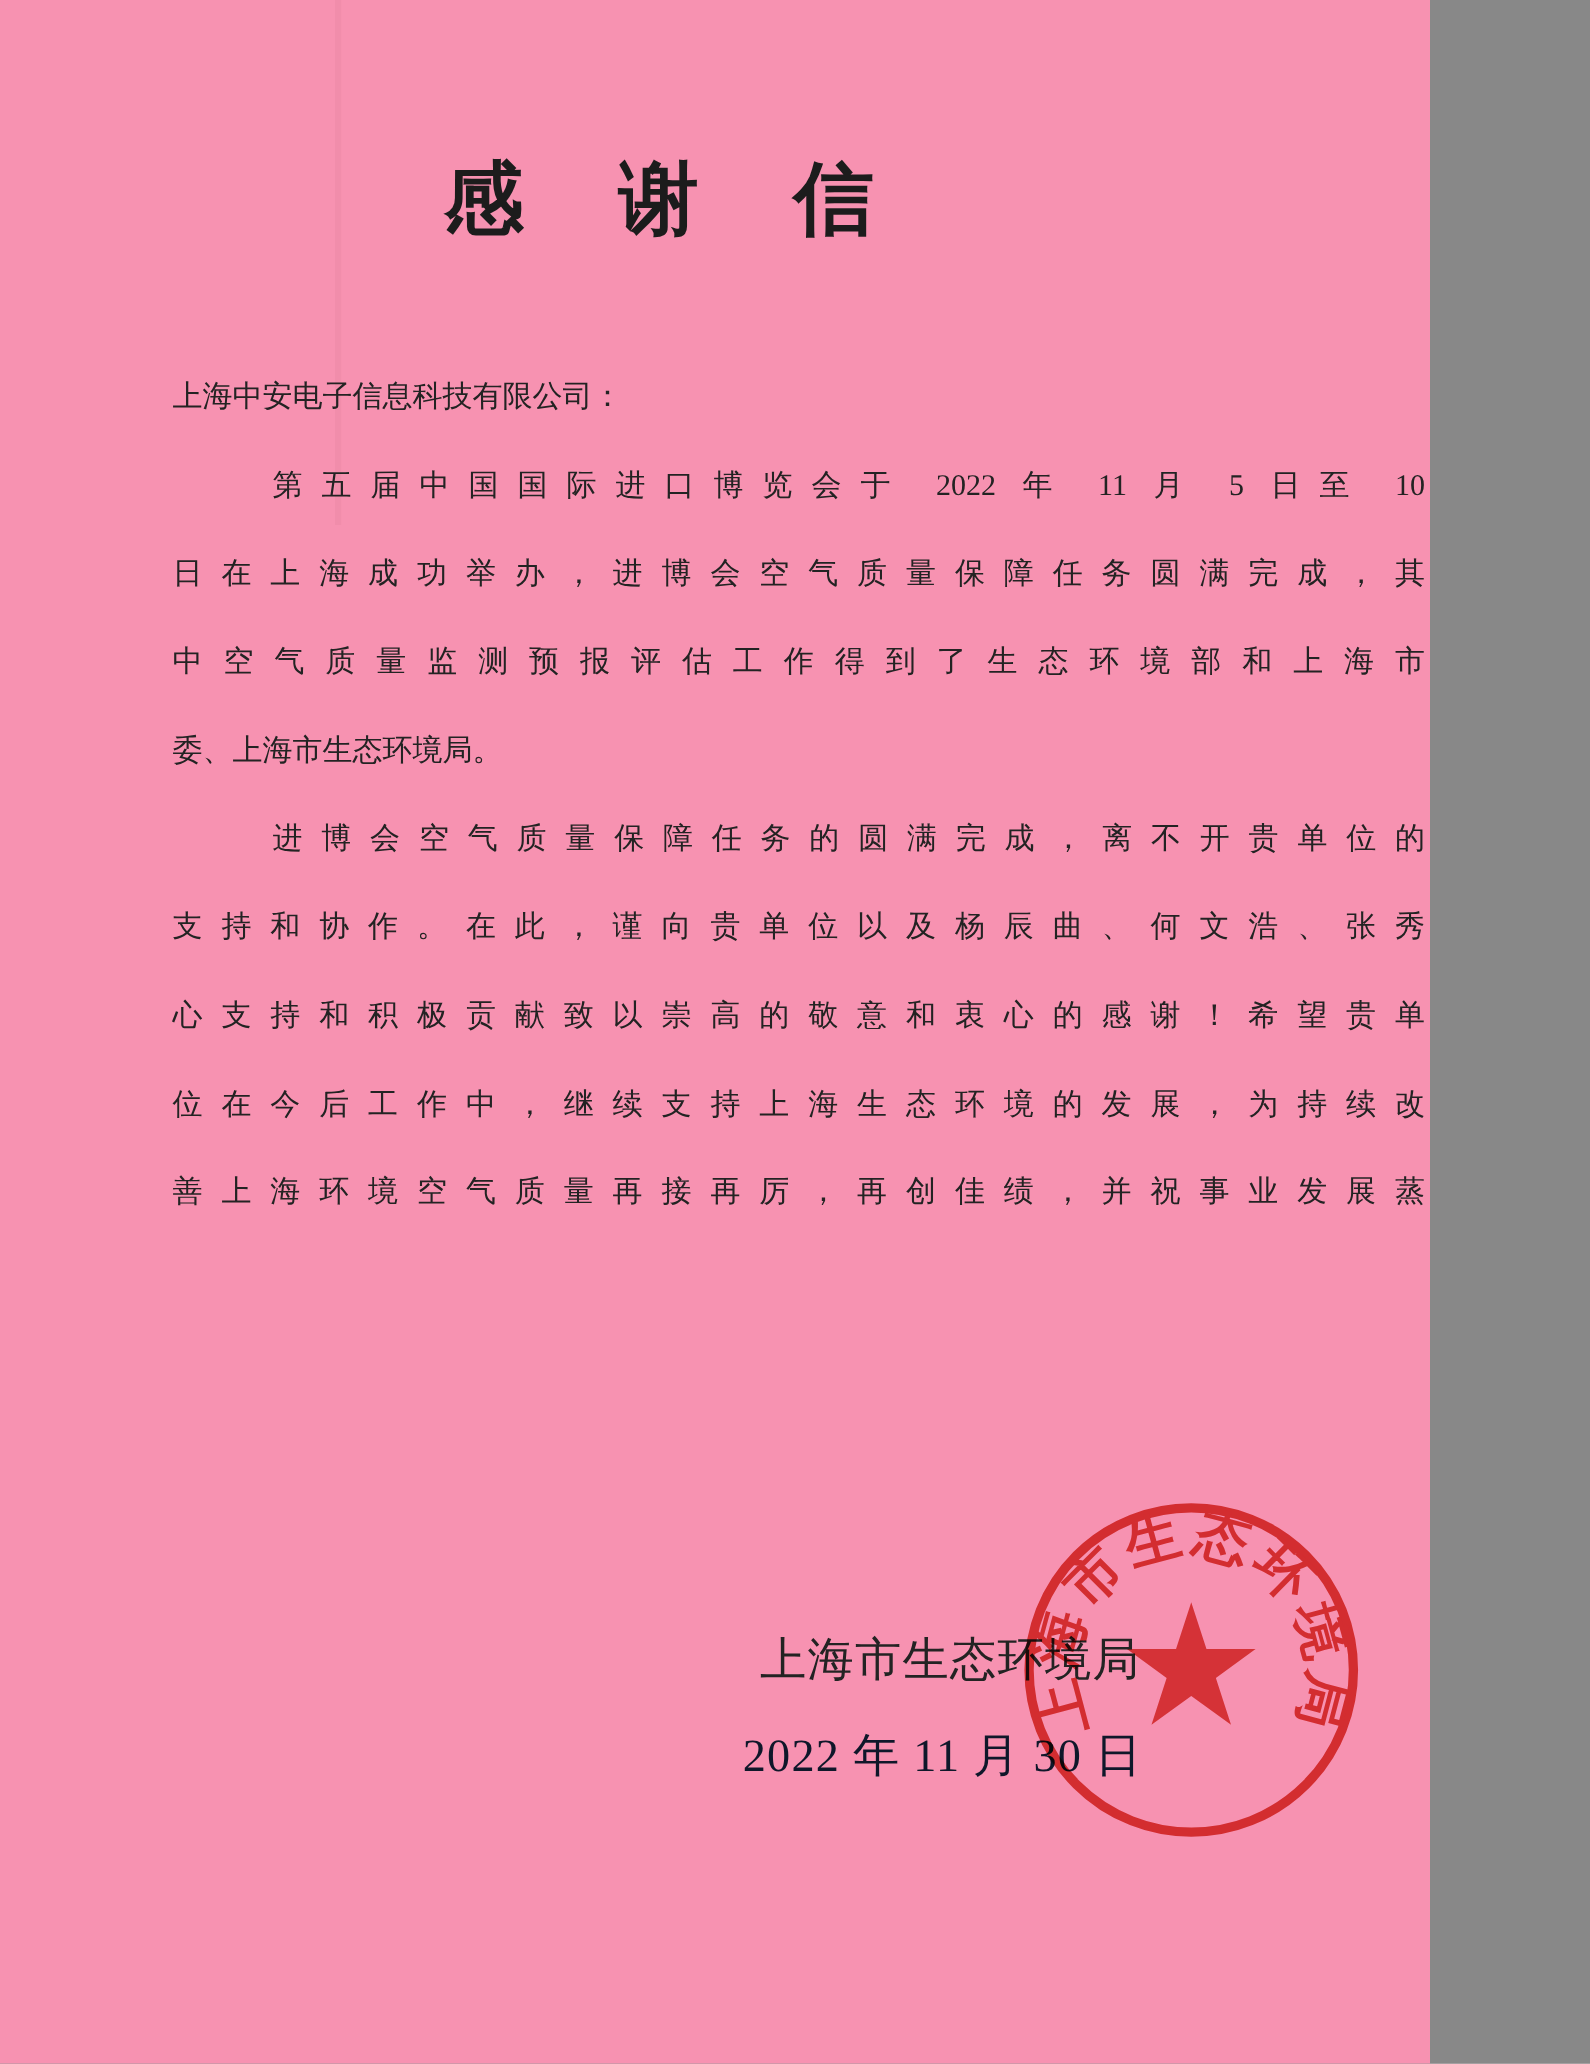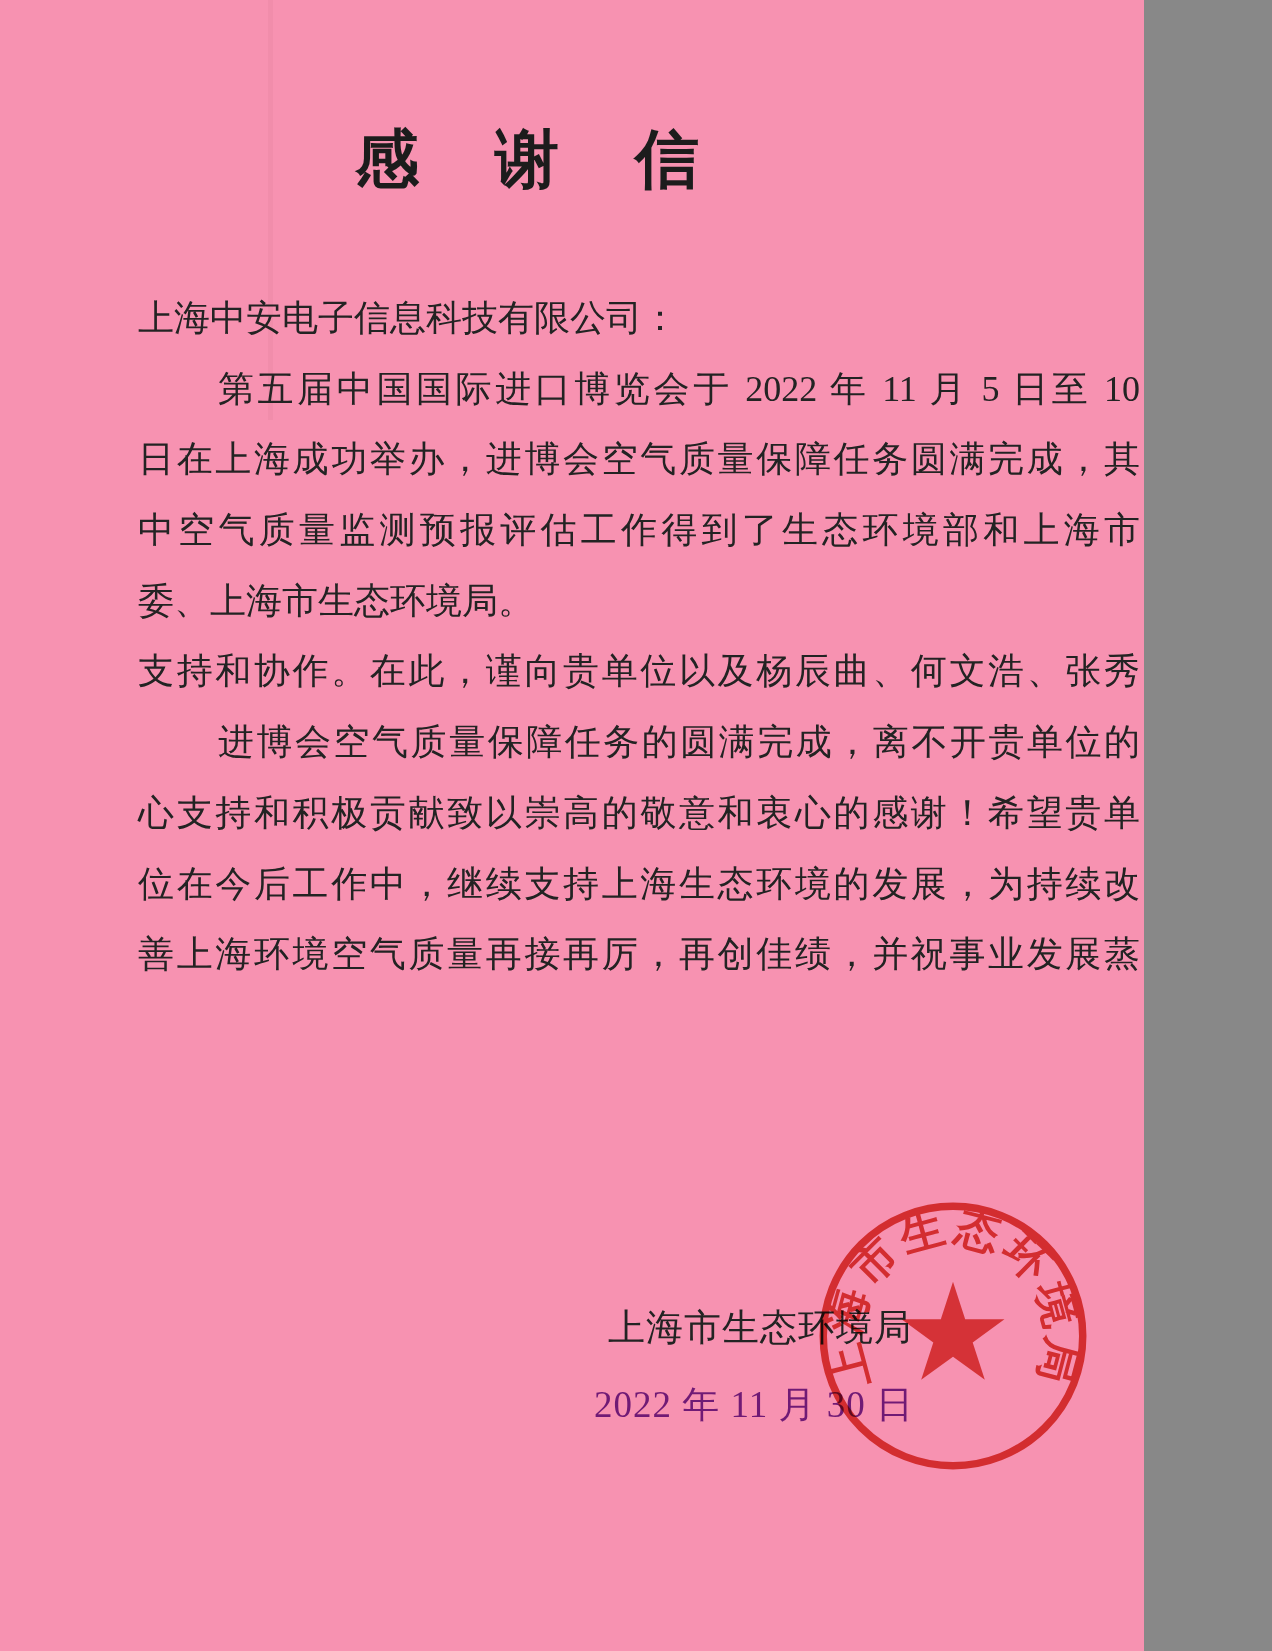--- a/index.html
+++ b/index.html
@@ -21,39 +21,39 @@
   }
   .title{
     position:absolute;top:116px;left:-30px;width:100%;
     text-align:center;
     font-size:64px;font-weight:bold;
     letter-spacing:30px;
     color:#1c1c1c;
   }
   .body-block{
     position:absolute;left:138px;top:283px;width:1002px;
-    font-size:36px;color:#232323;
+    font-size:24px;color:#232323;
   }
   .line{
     height:70.7px;line-height:70.7px;
     white-space:nowrap;
   }
   .jline{
     white-space:normal;
     text-align:justify;
     text-align-last:justify;
   }
   .indent{ text-indent:80px; }
   .sig-org{
     position:absolute;top:1303px;right:232px;
     font-size:37px;letter-spacing:1px;color:#232323;
   }
   .sig-date{
     position:absolute;top:1380px;right:230px;
-    font-size:37px;letter-spacing:1px;color:#701a75;
+    font-size:37px;letter-spacing:1px;color:#0f172a;
   }
   .stamp{
     position:absolute;left:813px;top:1196px;width:280px;height:280px;
     mix-blend-mode:multiply;
     opacity:0.88;
     filter:blur(0.3px);
   }
   .stamp svg{display:block;width:100%;height:100%;}
   .stamp text{
     font-family:"Liberation Serif","DejaVu Serif",serif;
@@ -68,22 +68,22 @@
   <div class="scan-streak"></div>
 
   <div class="title">感 谢 信</div>
 
   <div class="body-block">
     <div class="line">上海中安电子信息科技有限公司：</div>
     <div class="line jline indent">第五届中国国际进口博览会于 2022 年 11 月 5 日至 10</div>
     <div class="line jline">日在上海成功举办，进博会空气质量保障任务圆满完成，其</div>
     <div class="line jline">中空气质量监测预报评估工作得到了生态环境部和上海市</div>
     <div class="line">委、上海市生态环境局。</div>
+    <div class="line jline indent">进博会空气质量保障任务的圆满完成，离不开贵单位的</div>
     <div class="line jline">支持和协作。在此，谨向贵单位以及杨辰曲、何文浩、张秀</div>
-    <div class="line jline indent">进博会空气质量保障任务的圆满完成，离不开贵单位的</div>
     <div class="line jline">心支持和积极贡献致以崇高的敬意和衷心的感谢！希望贵单</div>
     <div class="line jline">位在今后工作中，继续支持上海生态环境的发展，为持续改</div>
     <div class="line jline">善上海环境空气质量再接再厉，再创佳绩，并祝事业发展蒸</div>
   </div>
 
   <div class="sig-org">上海市生态环境局</div>
   <div class="sig-date">2022 年 11 月 30 日</div>
 
   <div class="stamp">
     <svg viewBox="0 0 300 300" xmlns="http://www.w3.org/2000/svg">

